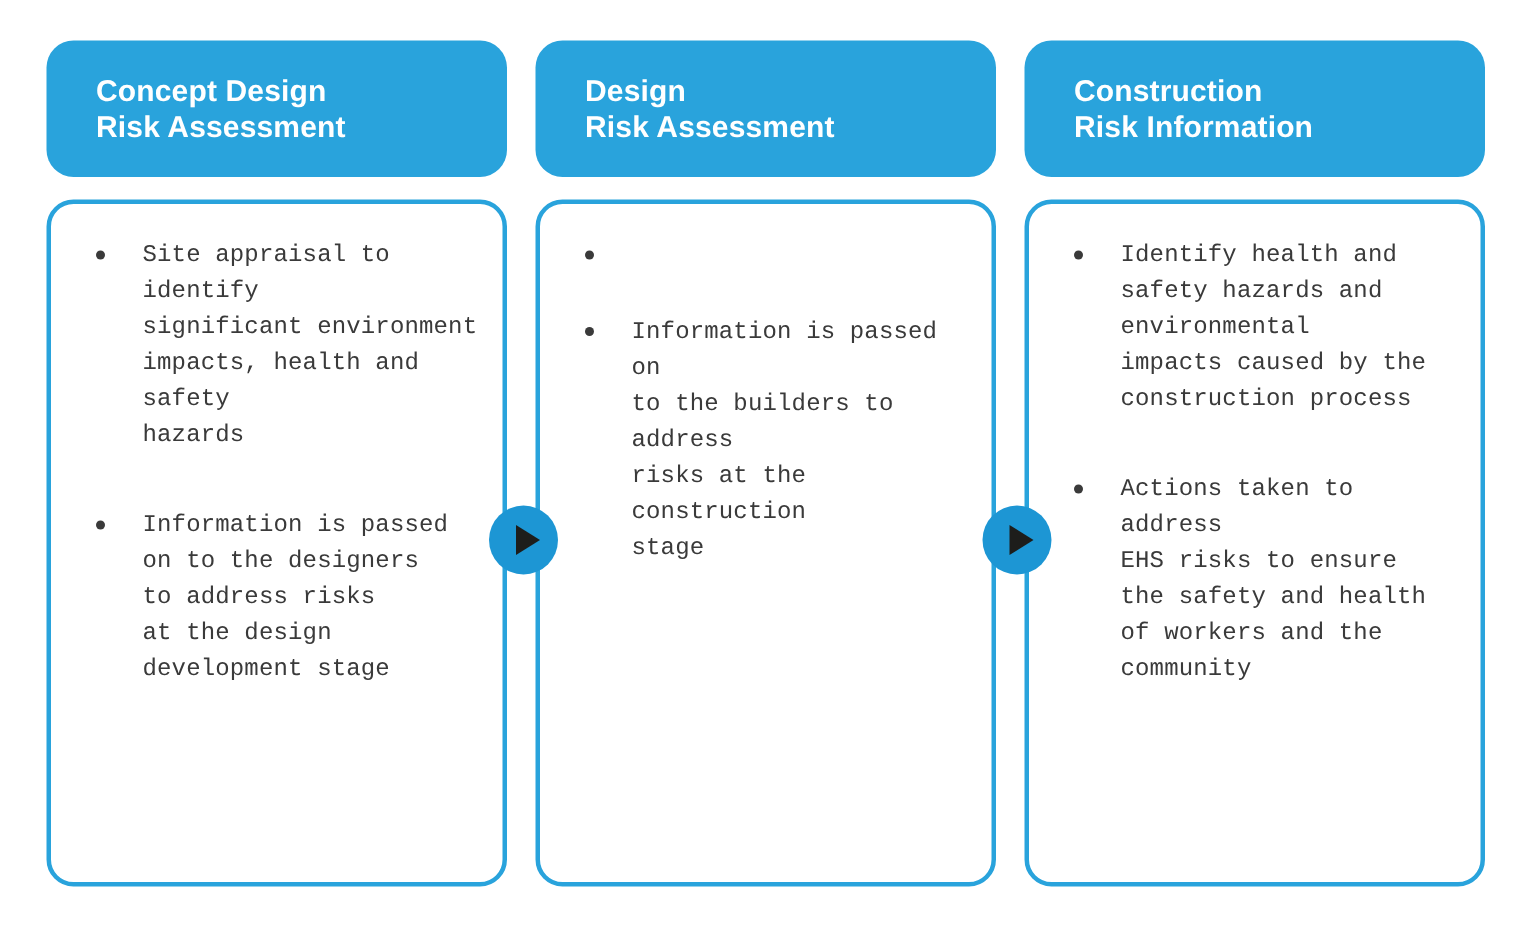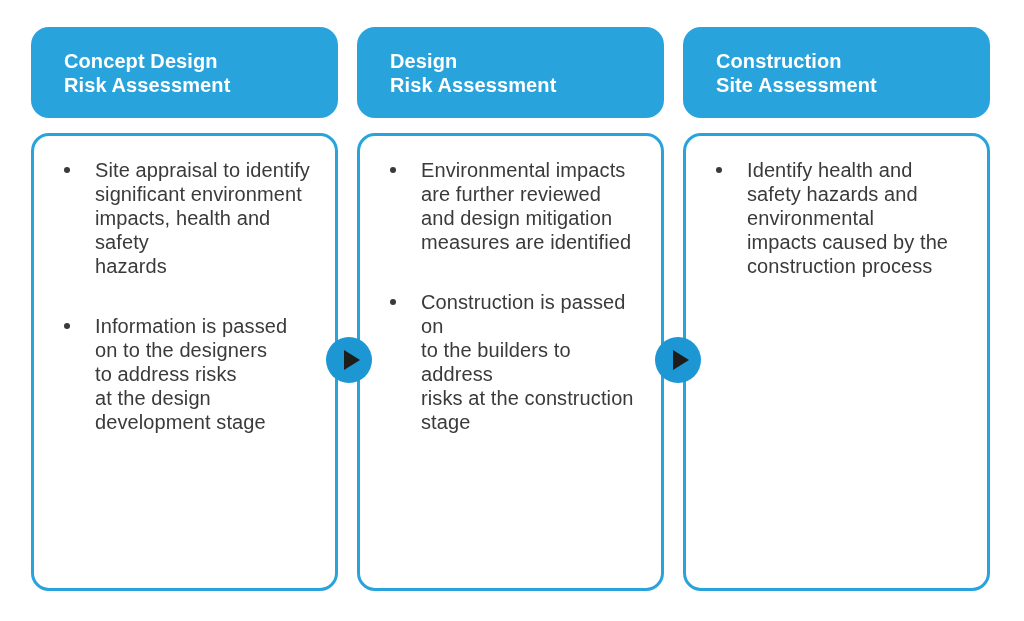--- a/index.html
+++ b/index.html
@@ -64,24 +64,25 @@
     width: 6px;
     height: 6px;
     border-radius: 50%;
     background: #3a3a3a;
     margin-top: 9px;
     margin-right: 25px;
   }
 
   .bullet-text {
     color: #3a3a3a;
-    font-size: 20px;
+    font-size: 16px;
     line-height: 24px;
     white-space: pre-line;
     letter-spacing: 0.1px;
+    font-family: Liberation Mono, monospace;
   }
 
   .arrow-circle {
     position: absolute;
     width: 46px;
     height: 46px;
     border-radius: 50%;
     background: #1D96D4;
     display: flex;
     align-items: center;
@@ -128,46 +129,50 @@
         </div>
       </div>
     </div>
 
     <div class="column">
       <div class="header">Design
 Risk Assessment</div>
       <div class="panel">
         <div class="bullet">
           <span class="dot"></span>
-          <span class="bullet-text">Environmental impacts
-are further reviewed
-and design mitigation
-measures are identified</span>
         </div>
         <div class="bullet">
           <span class="dot"></span>
-          <span class="bullet-text">Construction is passed on
+          <span class="bullet-text">Information is passed on
 to the builders to address
 risks at the construction
 stage</span>
         </div>
       </div>
     </div>
 
     <div class="column">
       <div class="header">Construction
-Site Assessment</div>
+Risk Information</div>
       <div class="panel">
         <div class="bullet">
           <span class="dot"></span>
           <span class="bullet-text">Identify health and
 safety hazards and
 environmental
 impacts caused by the
 construction process</span>
+        </div>
+        <div class="bullet">
+          <span class="dot"></span>
+          <span class="bullet-text">Actions taken to address
+EHS risks to ensure
+the safety and health
+of workers and the
+community</span>
         </div>
       </div>
     </div>
 
   </div>
 
   <div class="arrow-circle a1">
     <span class="tri"></span>
   </div>
   <div class="arrow-circle a2">

